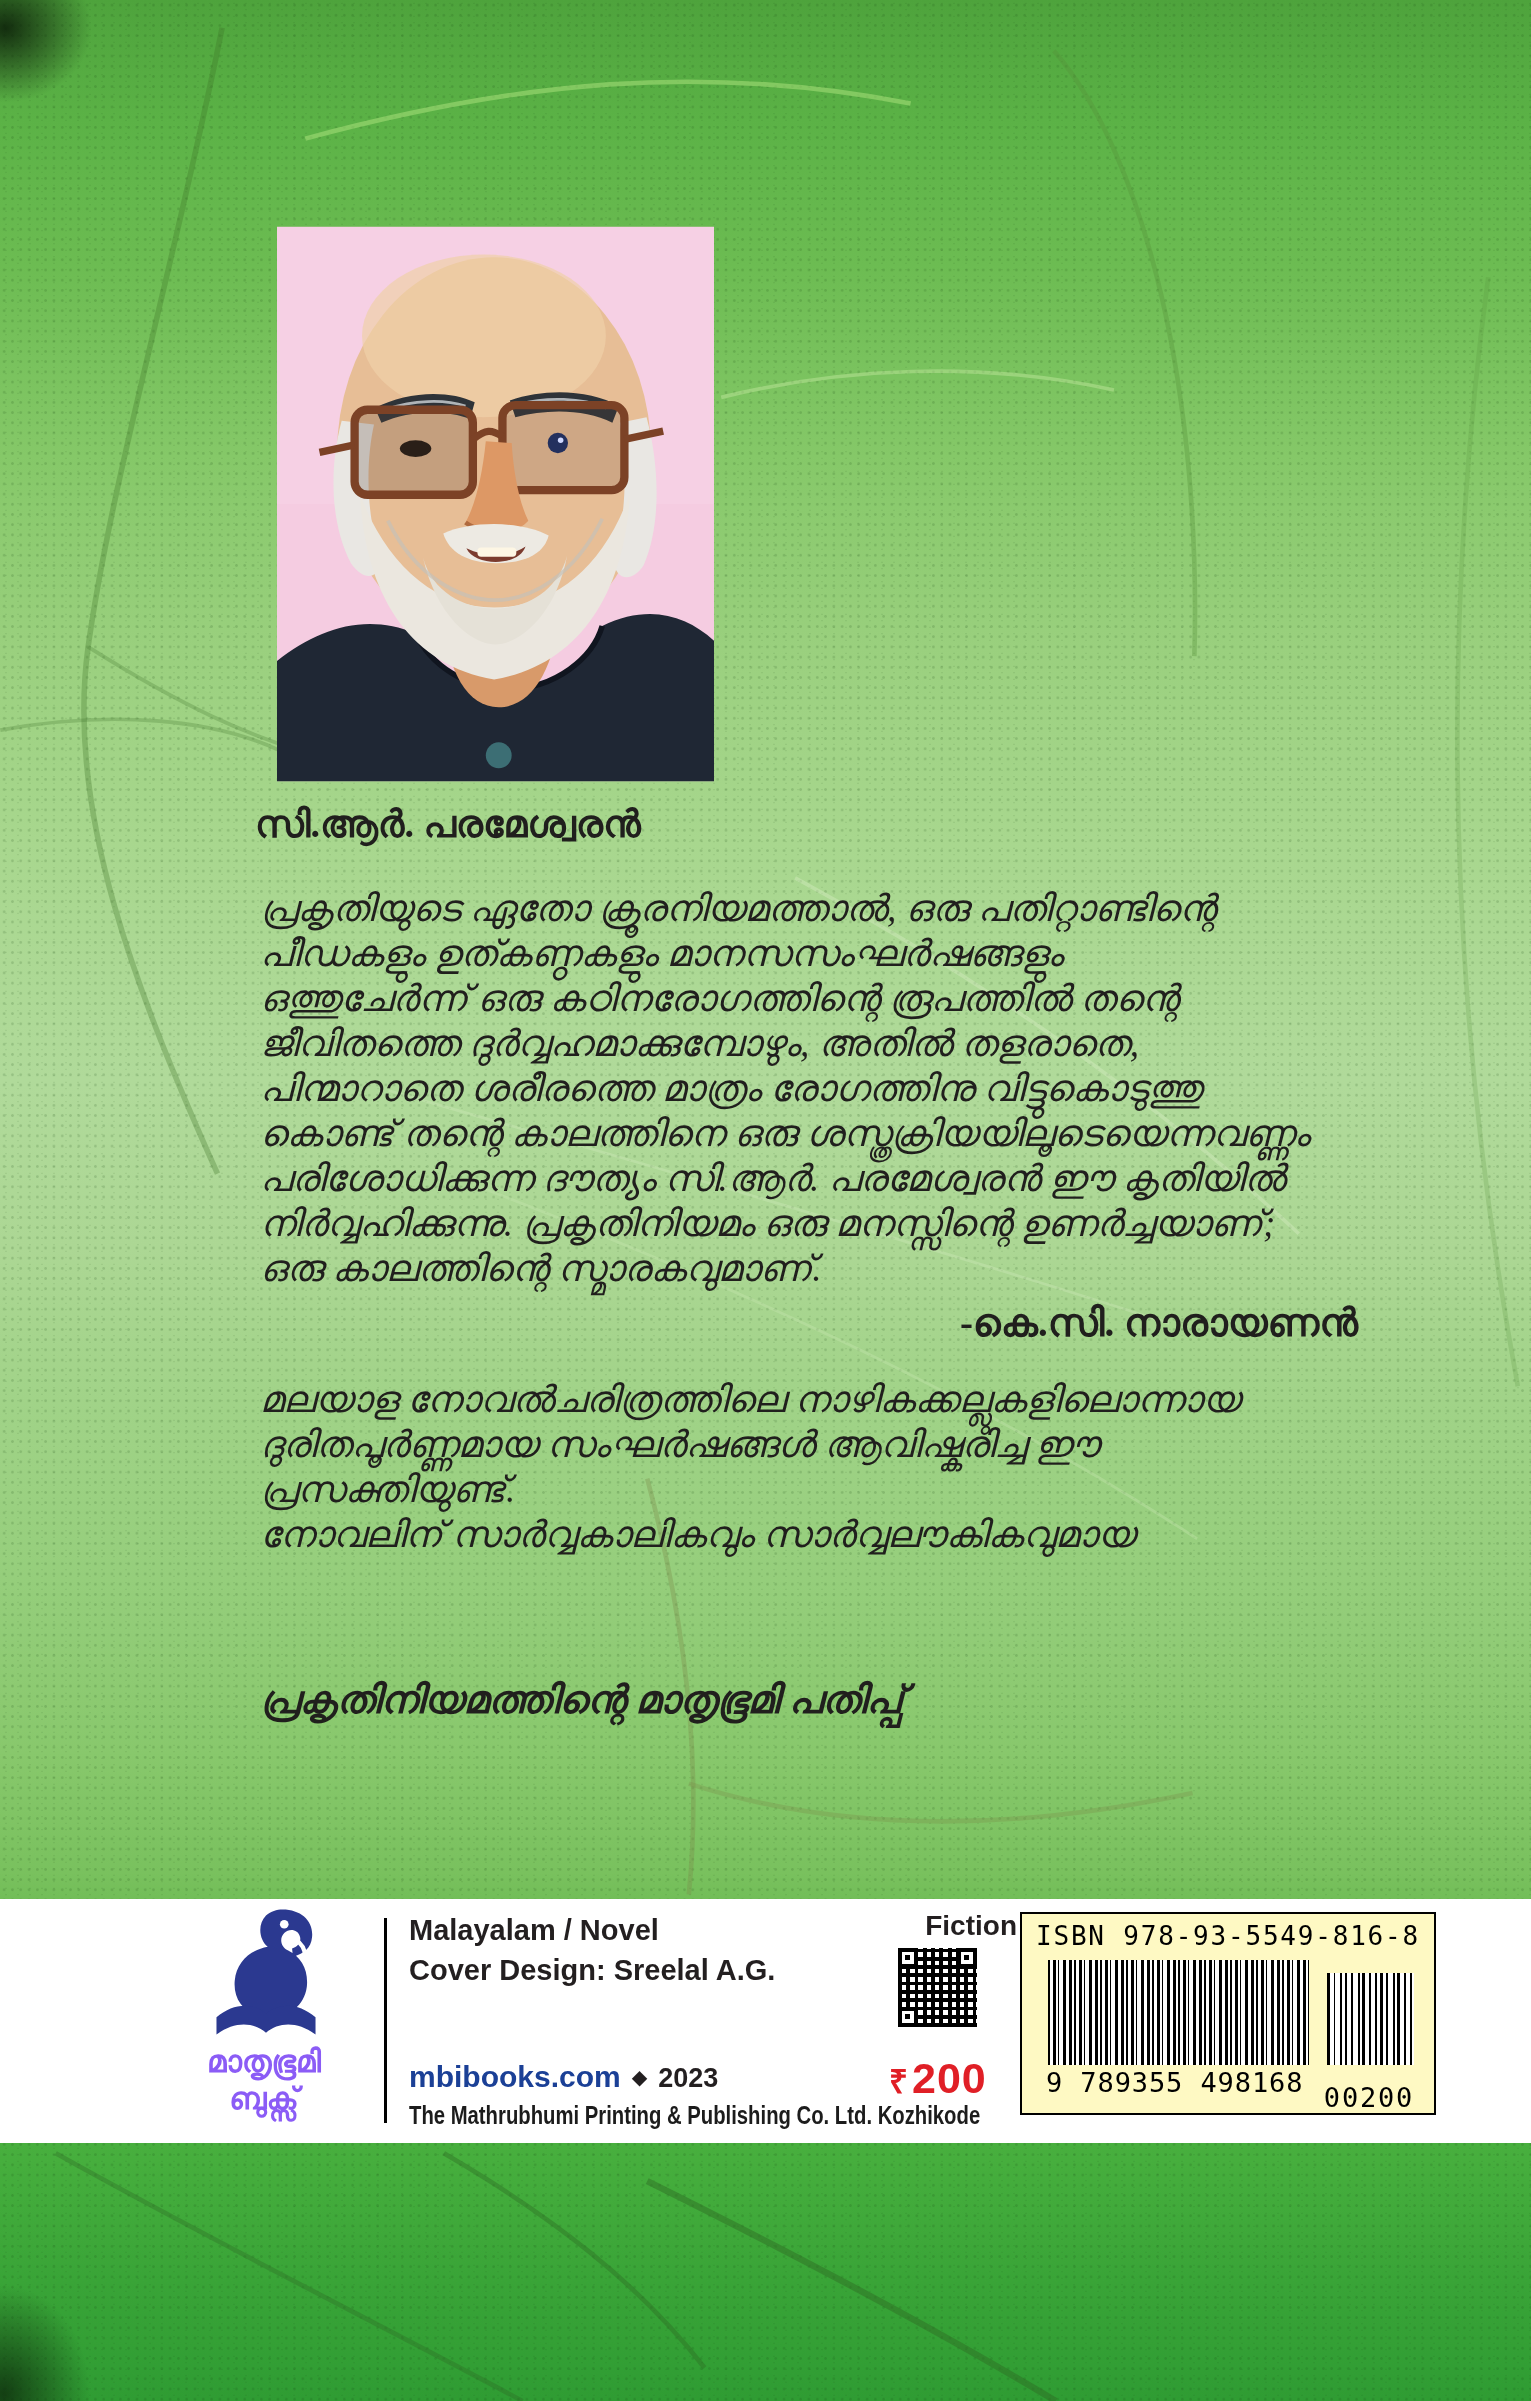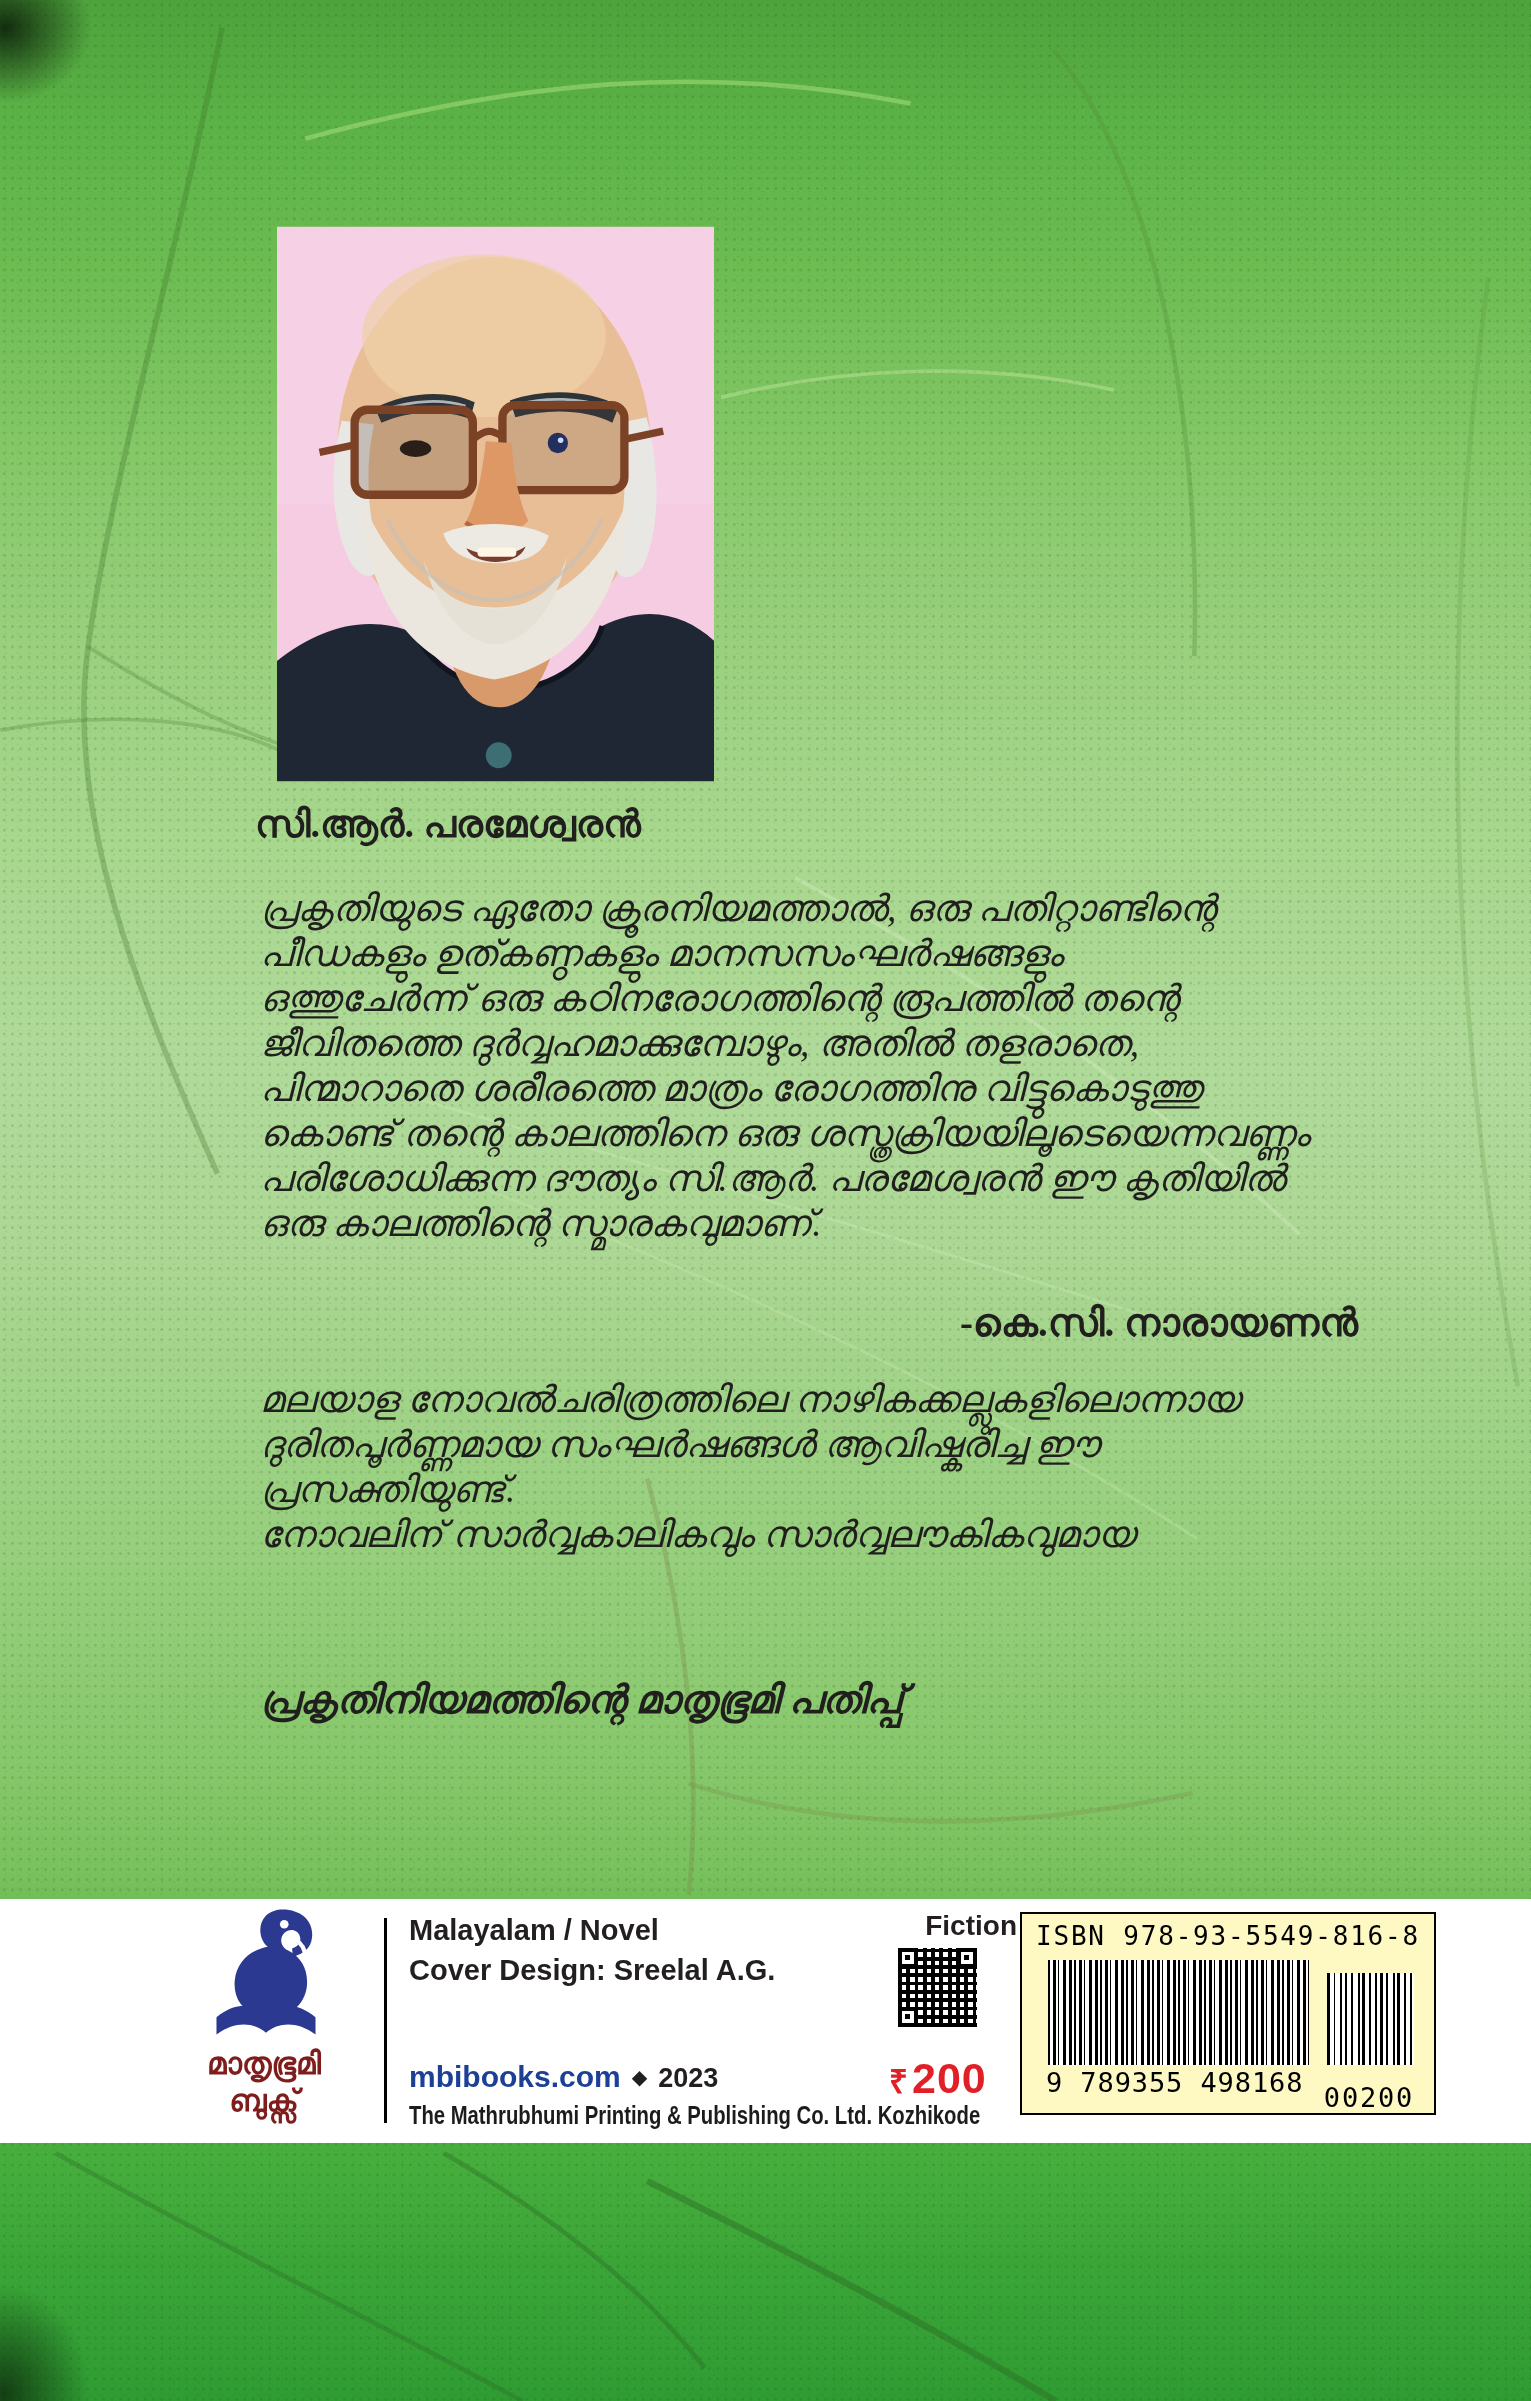--- a/index.html
+++ b/index.html
@@ -33,22 +33,22 @@
   .ml{color:#201f1d;font-family:"Liberation Serif",serif;}
   .author-name{position:absolute;left:255px;top:802px;font-size:38px;font-weight:600;font-style:normal;}
   .quote{position:absolute;left:260px;top:886px;width:1109px;font-size:37px;line-height:45px;font-style:italic;}
   .review{position:absolute;left:260px;top:1377px;width:1109px;font-size:37px;line-height:45px;font-style:italic;}
   .attribution{position:absolute;left:253px;top:1300px;width:1105px;text-align:right;font-size:39px;font-weight:700;font-style:normal;}
   .edition{position:absolute;left:260px;top:1677px;font-size:39px;font-weight:700;font-style:italic;}
   
   .pub-bar{position:absolute;left:0;top:1899px;width:1532px;height:244px;background:#ffffff;}
   .logo-icon{position:absolute;left:205px;top:7.4px;width:122px;height:139px;}
   .logo-text{position:absolute;left:139px;top:146px;width:250px;text-align:center;
-             font-size:31px;line-height:37px;font-weight:700;color:#7f1d1d;
-             font-family:Liberation Serif, serif;}
+             font-size:31px;line-height:37px;font-weight:700;color:#8b5cf6;
+             font-family:Liberation Mono, monospace;}
   .bar-divider{position:absolute;left:384px;top:18.5px;width:2.8px;height:205px;background:#000;}
   .meta-line1{position:absolute;left:409px;top:15px;font-size:29px;font-weight:700;color:#231f20;}
   .meta-line2{position:absolute;left:409px;top:55px;font-size:29px;font-weight:700;color:#231f20;}
   .site-row{position:absolute;left:409px;top:161px;white-space:nowrap;}
   .site{font-size:30px;font-weight:700;color:#1b4096;}
   .site-sep{font-size:20.3px;color:#231f20;margin:0 11px;vertical-align:2.8px;}
   .site-year{font-size:27px;font-weight:700;color:#231f20;}
   .pub-name{position:absolute;left:409px;top:201px;font-size:26px;font-weight:600;color:#1c1c1c;
             transform:scaleX(.78);transform-origin:left top;white-space:nowrap;}
   .fiction{position:absolute;left:860px;top:11px;width:157px;text-align:right;
@@ -154,20 +154,21 @@
   <div class="ml author-name">സി.ആർ. പരമേശ്വരൻ</div>
 
   <div class="ml quote">
     <div>പ്രകൃതിയുടെ ഏതോ ക്രൂരനിയമത്താൽ, ഒരു പതിറ്റാണ്ടിന്റെ</div>
     <div>പീഡകളും ഉത്കണ്ഠകളും മാനസസംഘർഷങ്ങളും</div>
     <div>ഒത്തുചേർന്ന് ഒരു കഠിനരോഗത്തിന്റെ രൂപത്തിൽ തന്റെ</div>
     <div>ജീവിതത്തെ ദുർവ്വഹമാക്കുമ്പോഴും, അതിൽ തളരാതെ,</div>
     <div>പിന്മാറാതെ ശരീരത്തെ മാത്രം രോഗത്തിനു വിട്ടുകൊടുത്തു</div>
     <div>കൊണ്ട് തന്റെ കാലത്തിനെ ഒരു ശസ്ത്രക്രിയയിലൂടെയെന്നവണ്ണം</div>
     <div>പരിശോധിക്കുന്ന ദൗത്യം സി.ആർ. പരമേശ്വരൻ ഈ കൃതിയിൽ</div>
+    <div>നിർവ്വഹിക്കുന്നു. പ്രകൃതിനിയമം ഒരു മനസ്സിന്റെ ഉണർച്ചയാണ്;</div>
     <div>ഒരു കാലത്തിന്റെ സ്മാരകവുമാണ്.</div>
   </div>
 
   <div class="ml attribution">-കെ.സി. നാരായണൻ</div>
 
   <div class="ml review">
     <div>മലയാള നോവൽചരിത്രത്തിലെ നാഴികക്കല്ലുകളിലൊന്നായ</div>
     <div>ദുരിതപൂർണ്ണമായ സംഘർഷങ്ങൾ ആവിഷ്കരിച്ച ഈ</div>
     <div>പ്രസക്തിയുണ്ട്.</div>
     <div>നോവലിന് സാർവ്വകാലികവും സാർവ്വലൗകികവുമായ</div>

